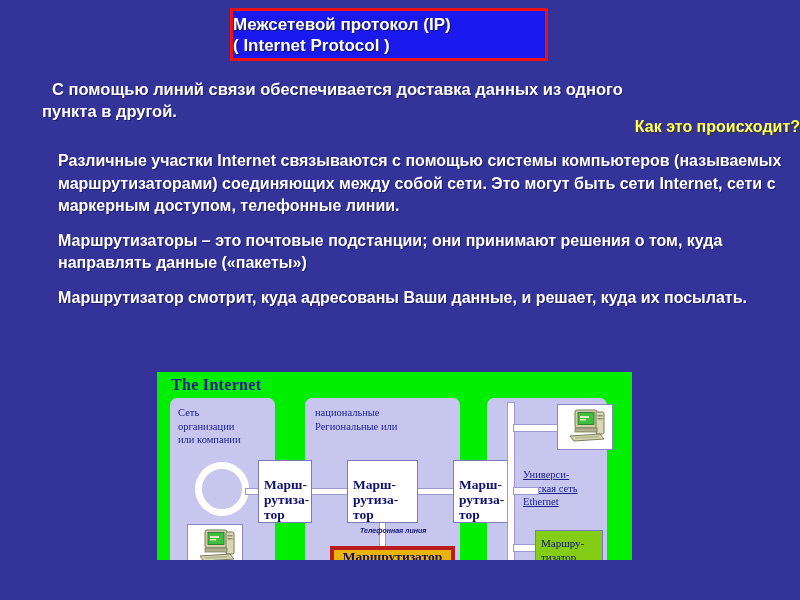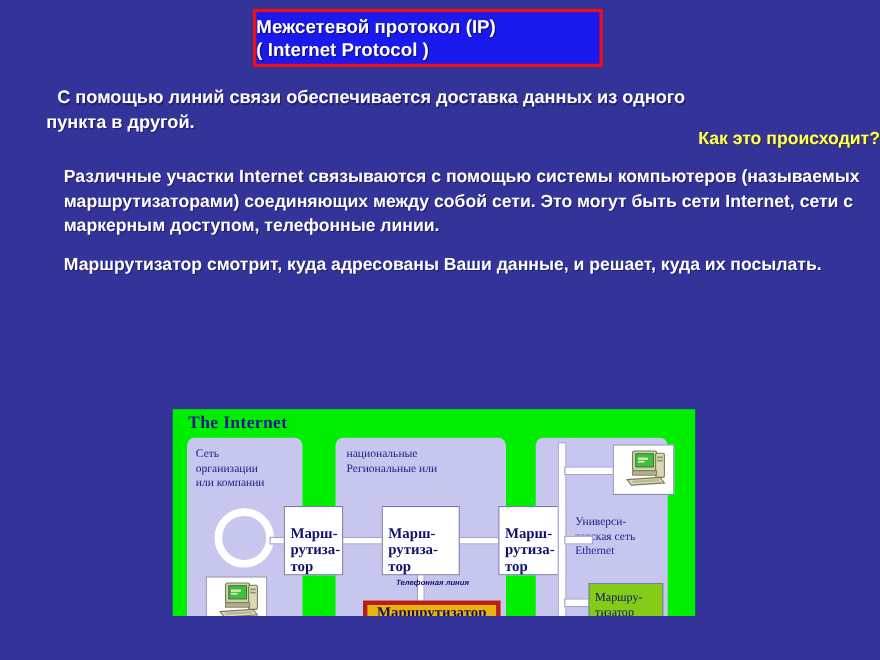--- a/index.html
+++ b/index.html
@@ -118,21 +118,21 @@
 
   .panel-label {
     position: absolute;
     color: #20208f;
     font-family: "Liberation Serif", serif;
     font-size: 10.5px;
     line-height: 13.5px;
   }
   #label-org { left: 21px;  top: 34px;  width: 95px;  }
   #label-isp { left: 158px; top: 34px;  width: 145px; }
-  #label-uni { left: 366px; top: 96px;  width: 82px;  }
+  #label-uni { left: 366px; top: 96px;  width: 82px; text-decoration: underline;  }
 
   
   #token-ring {
     position: absolute;
     left: 38px;
     top: 90px;
     width: 54px;
     height: 54px;
     border: 7px solid #ffffff;
     border-radius: 50%;
@@ -263,20 +263,21 @@
 
 <div id="intro">
   <span class="l1">С помощью линий связи обеспечивается доставка данных из одного</span>
   <span class="l2">пункта в другой.</span>
 </div>
 
 <div id="question">Как это происходит?</div>
 
 <div id="body-text">
   <p>Различные участки Internet связываются с помощью системы компьютеров (называемых маршрутизаторами) соединяющих между собой сети. Это могут быть сети Internet, сети с маркерным доступом, телефонные линии.</p>
+  <p>Маршрутизаторы – это почтовые подстанции; они принимают решения о том, куда направлять данные («пакеты»)</p>
   <p>Маршрутизатор смотрит, куда адресованы Ваши данные, и решает, куда их посылать.</p>
 </div>
 
 <div id="diagram">
 
   <div id="diagram-title">The Internet</div>
 
   <div class="panel" id="panel-org"></div>
   <div class="panel" id="panel-isp"></div>
   <div class="panel" id="panel-uni"></div>

